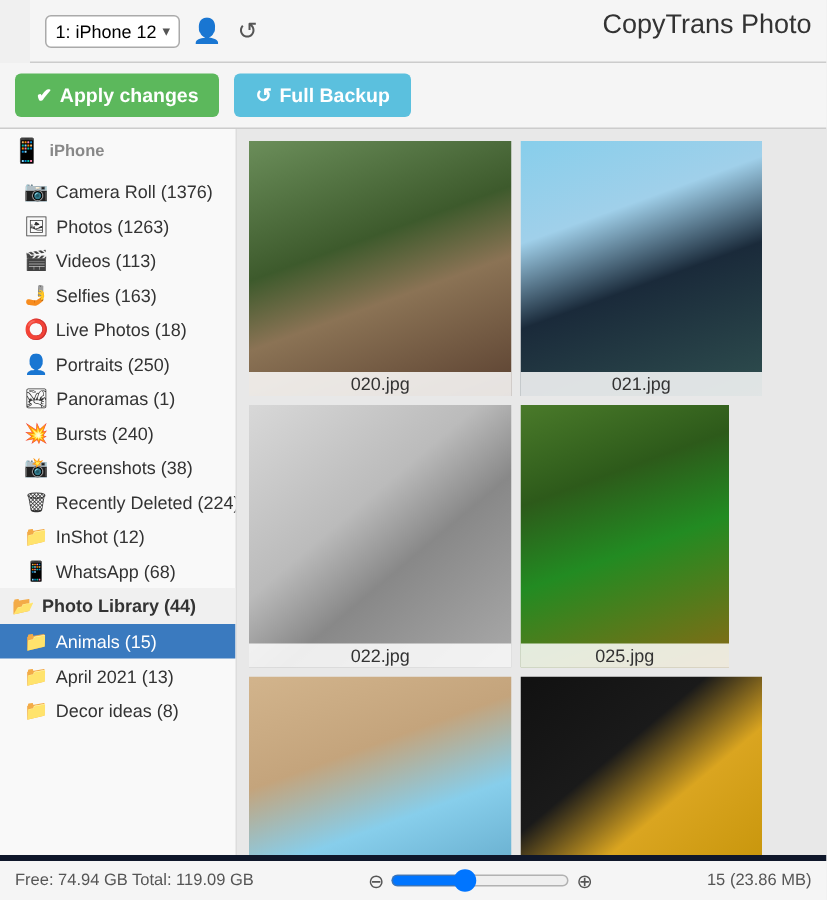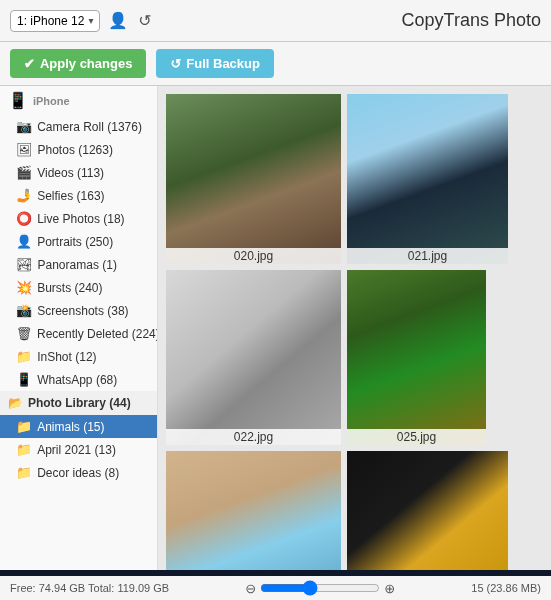--- a/index.html
+++ b/index.html
@@ -1,21 +1,21 @@
 <!DOCTYPE html>
 <html><head>
   <meta charset="utf-8">
   <style>
     * { box-sizing: border-box; margin: 0; padding: 0; font-family: Arial, sans-serif; }
     body { width: 551px; height: 600px; overflow: hidden; background: #f0f0f0; font-size: 12px; }
 
     
     #topbar {
-      display: flex; align-items: center; justify-content: space-between;
-      background: #f5f5f5; border-bottom: 1px solid #ccc; padding: 6px 10px; height: 42px;
+      display: flex; justify-content: space-between;
+      background: #f5f5f5; border-bottom: 1px solid #ccc; padding: 6px 10px; height: 42px; margin-left: 20px;
     }
     #topbar-left { display: flex; align-items: center; gap: 6px; }
     .device-select {
       display: flex; align-items: center; gap: 4px; border: 1px solid #aaa; border-radius: 4px;
       padding: 3px 6px; background: white; cursor: pointer; font-size: 12px;
     }
     .device-select .chevron { font-size: 10px; color: #555; }
     .icon-btn { background: none; border: none; cursor: pointer; font-size: 16px; color: #555; padding: 2px; }
     #app-title { font-size: 18px; color: #333; font-weight: normal; }
 
@@ -65,21 +65,21 @@
       padding: 1px 2px; position: absolute; bottom: 0; left: 0; right: 0;
     }
     .photo-placeholder {
       display: flex; align-items: center; justify-content: center;
       overflow: hidden; position: relative;
     }
 
     
     #statusbar {
       display: flex; align-items: center; justify-content: space-between;
-      background: #f5f5f5; border-top: 6px solid #0f172a; padding: 4px 10px; height: 30px; font-size: 11px; color: #555;
+      background: #f5f5f5; border-top: 4px solid #0f172a; padding: 4px 10px; height: 30px; font-size: 11px; color: #555;
     }
     #statusbar-center { display: flex; align-items: center; gap: 4px; flex: 1; justify-content: center; }
     .zoom-icon { font-size: 13px; cursor: pointer; }
     .zoom-slider { width: 120px; cursor: pointer; }
 
     
     .photo-monkey { background: linear-gradient(135deg, #8B7355 30%, #228B22 70%); }
     .photo-bird { background: linear-gradient(135deg, #87CEEB 40%, #2F4F4F 60%); }
     .photo-crane { background: linear-gradient(135deg, #ddd 40%, #888 60%); align-items: center; }
     .photo-iguana { background: linear-gradient(135deg, #228B22 50%, #8B4513 50%); }

